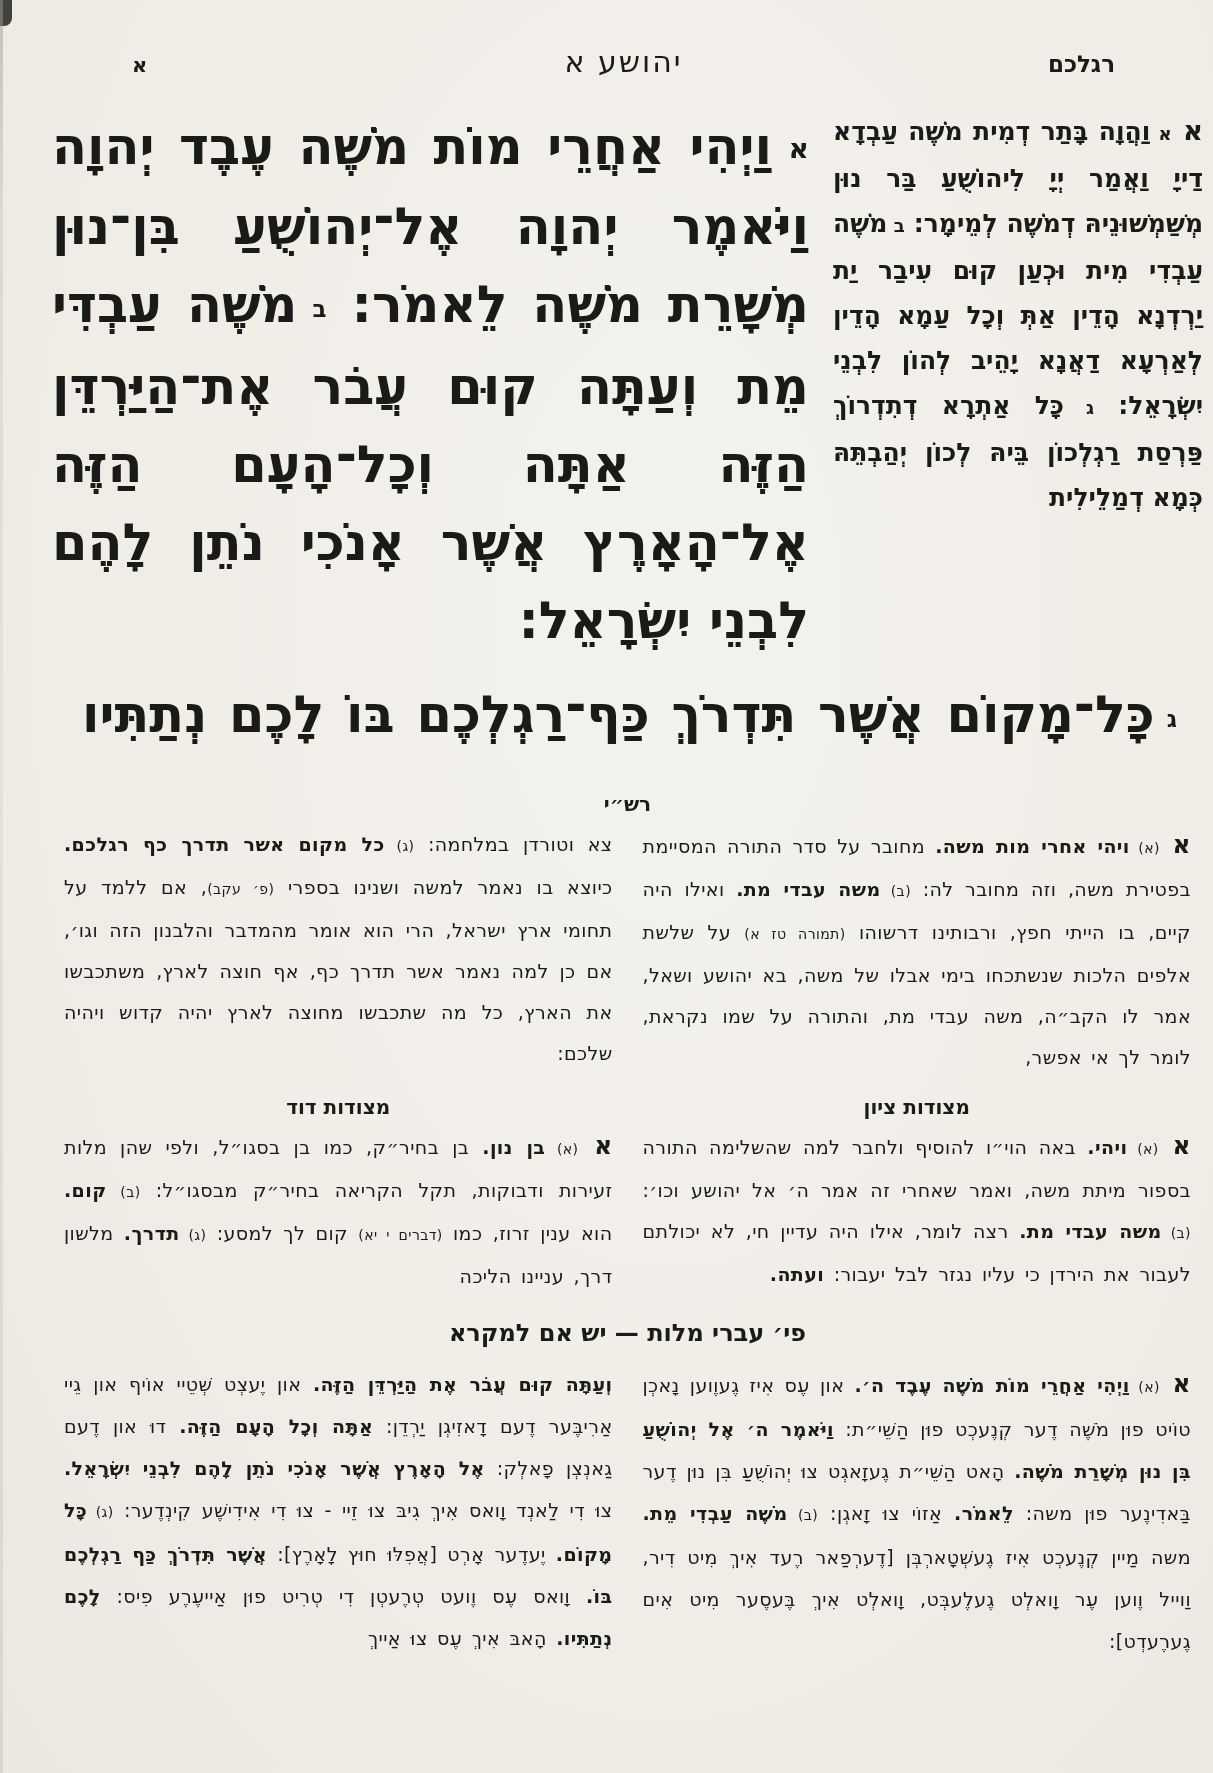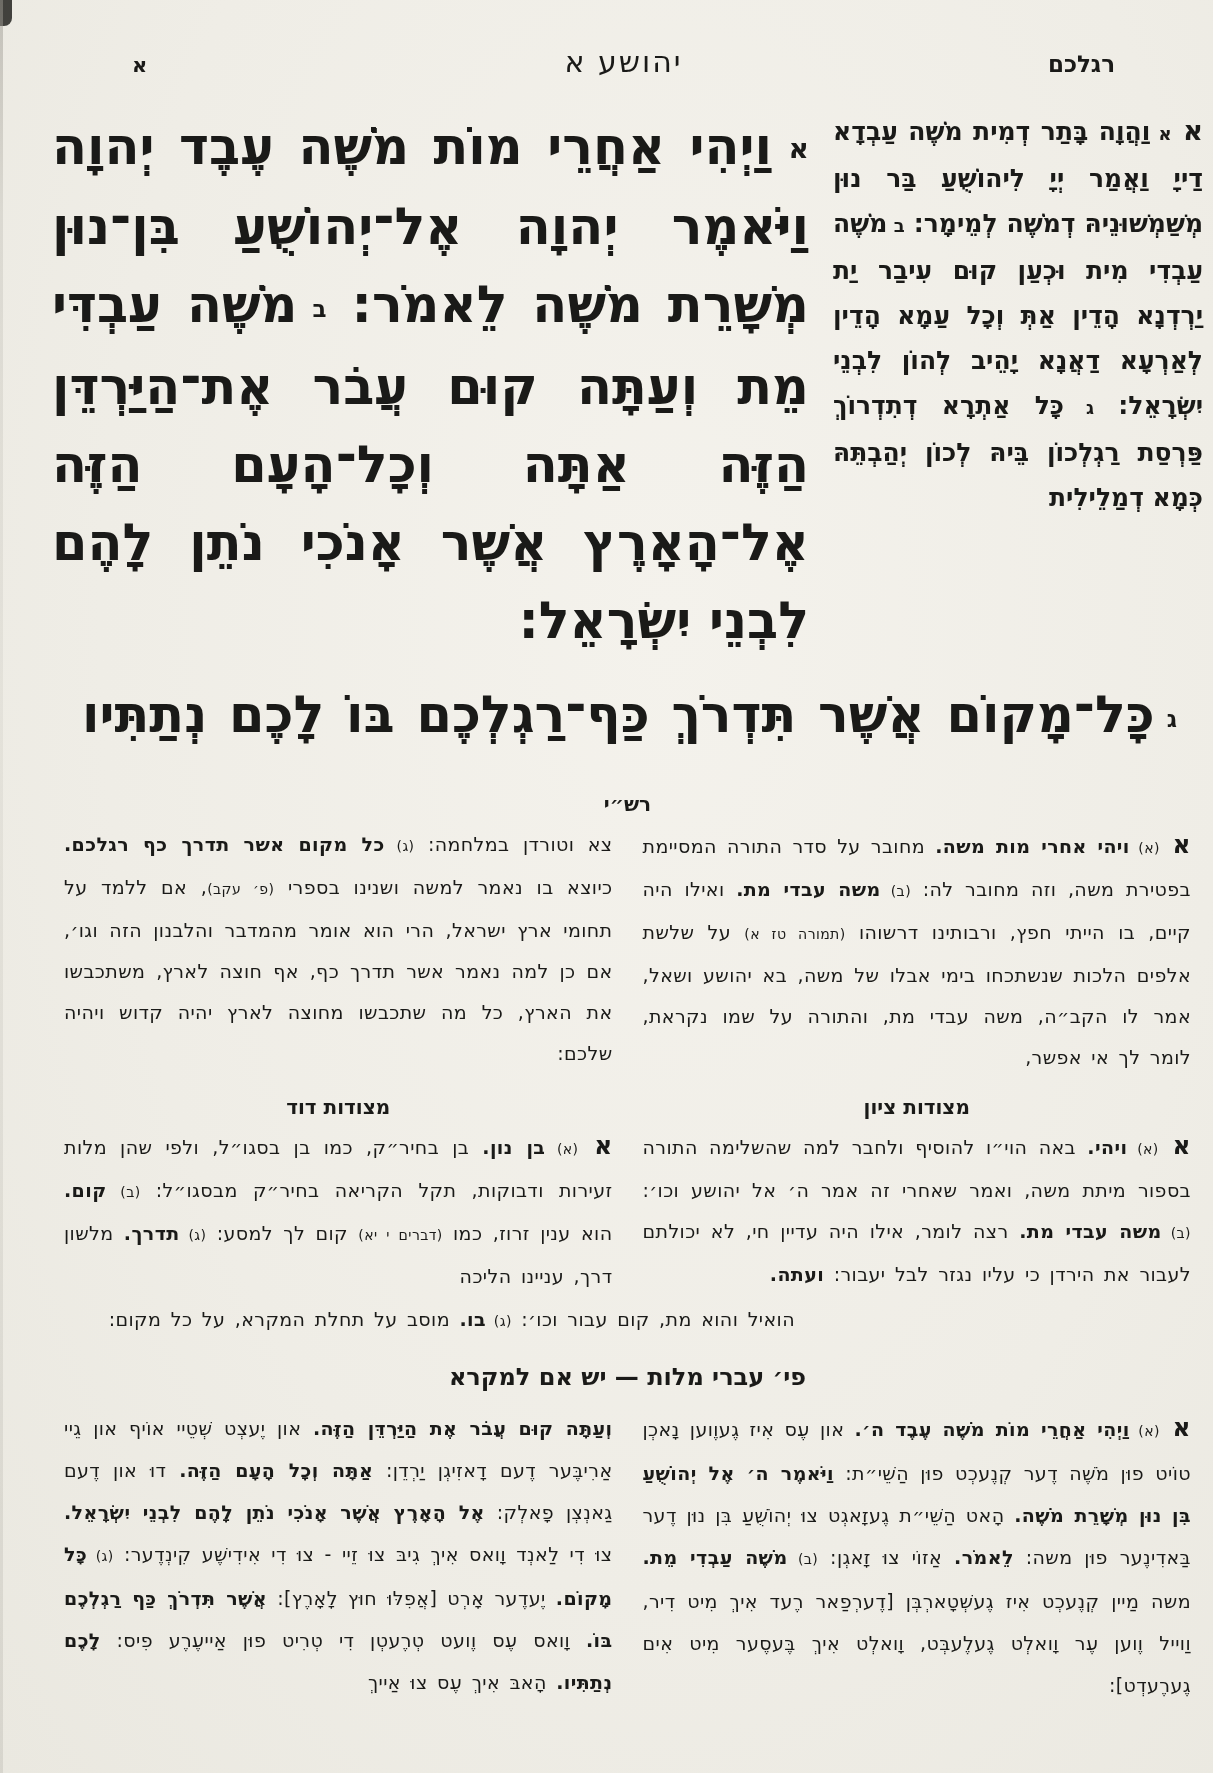--- a/index.html
+++ b/index.html
@@ -103,21 +103,20 @@
 
   <div class="metzudot-sec">
     <div class="metzudot-heads">
       <div class="sec-head">מצודות ציון</div>
       <div class="sec-head">מצודות דוד</div>
     </div>
     <div class="two-col">
       <div class="col"><span class="ch">א </span><span class="sm">(א) </span><span class="b">ויהי.</span><span> באה הוי״ו להוסיף ולחבר למה שהשלימה התורה בספור מיתת משה, ואמר שאחרי זה אמר ה׳ אל יהושע וכו׳: </span><span class="sm">(ב) </span><span class="b">משה עבדי מת.</span><span> רצה לומר, אילו היה עדיין חי, לא יכולתם לעבור את הירדן כי עליו נגזר לבל יעבור: </span><span class="b">ועתה.</span></div>
       <div class="col"><span class="ch">א </span><span class="sm">(א) </span><span class="b">בן נון.</span><span> בן בחיר״ק, כמו בן בסגו״ל, ולפי שהן מלות זעירות ודבוקות, תקל הקריאה בחיר״ק מבסגו״ל: </span><span class="sm">(ב) </span><span class="b">קום.</span><span> הוא ענין זרוז, כמו </span><span class="sm">(דברים י יא)</span><span> קום לך למסע: </span><span class="sm">(ג) </span><span class="b">תדרך.</span><span> מלשון דרך, עניינו הליכה</span></div>
     </div>
-    <div class="continuation"><span>הואיל והוא מת, קום עבור וכו׳: </span><span class="sm">(ג) </span><span class="b">בו.</span><span> מוסב על תחלת המקרא, על כל מקום:</span></div>
   </div>
 
   <div class="yiddish-sec">
     <div class="yiddish-head">פי׳ עברי מלות — יש אם למקרא</div>
     <div class="two-col">
       <div class="col"><span class="ch">א </span><span class="sm">(א) </span><span class="b">וַיְהִי אַחֲרֵי מוֹת מֹשֶׁה עֶבֶד ה׳.</span><span> און עֶס אִיז גֶעוֶוען נָאכְן טוֹיט פוּן מֹשֶׁה דֶער קְנֶעכְט פוּן הַשֵׁי״ת: </span><span class="b">וַיֹּאמֶר ה׳ אֶל יְהוֹשֻׁעַ בִּן נוּן מְשָׁרֵת מֹשֶׁה.</span><span> הָאט הַשֵׁי״ת גֶעזָאגְט צוּ יְהוֹשֻׁעַ בִּן נוּן דֶער בַּאדִינֶער פוּן משה: </span><span class="b">לֵאמֹר.</span><span> אַזוֹי צוּ זָאגְן: </span><span class="sm">(ב) </span><span class="b">מֹשֶׁה עַבְדִי מֵת.</span><span> משה מַיין קְנֶעכְט אִיז גֶעשְׁטָארְבְּן [דֶערְפַאר רֶעד אִיךְ מִיט דִיר, וַוייל וֶוען עֶר וָואלְט גֶעלֶעבְּט, וָואלְט אִיךְ בֶּעסֶער מִיט אִים גֶערֶעדְט]:</span></div>
       <div class="col"><span class="b">וְעַתָּה קוּם עֲבֹר אֶת הַיַּרְדֵּן הַזֶּה.</span><span> און יֶעצְט שְׁטֵיי אוֹיף און גֵיי אַרִיבֶּער דֶעם דָאזִיגְן יַרְדֵן: </span><span class="b">אַתָּה וְכָל הָעָם הַזֶּה.</span><span> דוּ און דֶעם גַאנְצְן פָאלְק: </span><span class="b">אֶל הָאָרֶץ אֲשֶׁר אָנֹכִי נֹתֵן לָהֶם לִבְנֵי יִשְׂרָאֵל.</span><span> צוּ דִי לַאנְד וָואס אִיךְ גִיבּ צוּ זֵיי - צוּ דִי אִידִישֶׁע קִינְדֶער: </span><span class="sm">(ג) </span><span class="b">כָּל מָקוֹם.</span><span> יֶעדֶער אָרְט [אֲפִלּוּ חוּץ לָאָרֶץ]: </span><span class="b">אֲשֶׁר תִּדְרֹךְ כַּף רַגְלְכֶם בּוֹ.</span><span> וָואס עֶס וֶועט טְרֶעטְן דִי טְרִיט פוּן אַייעֶרֶע פִיס: </span><span class="b">לָכֶם נְתַתִּיו.</span><span> הָאבּ אִיךְ עֶס צוּ אַייךְ</span></div>
     </div>
   </div>
 </div>

